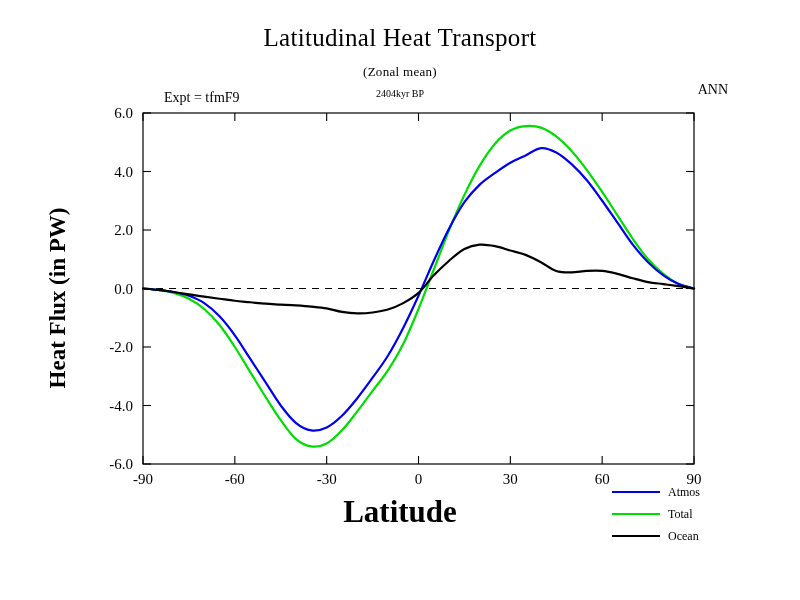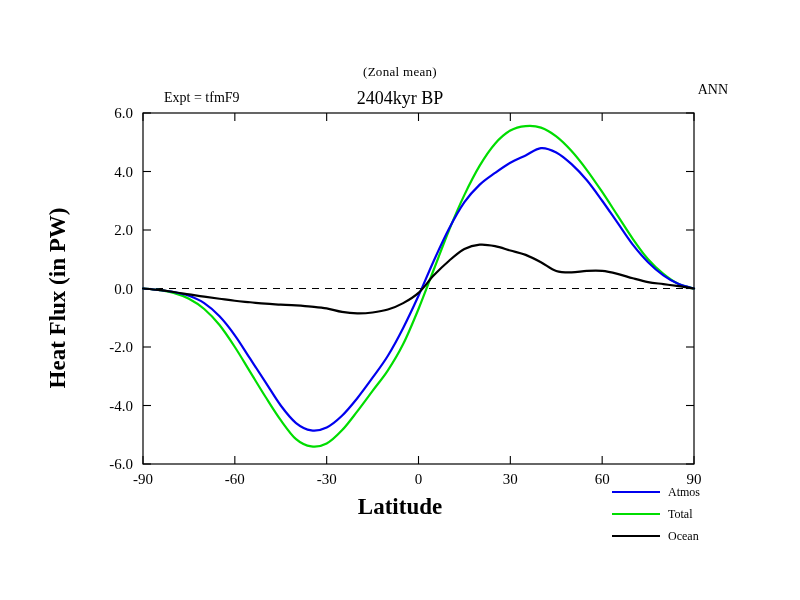--- a/index.html
+++ b/index.html
@@ -31,61 +31,62 @@
   }
   #chart-title { top: 24px; }
   #chart-subtitle { top: 64px; font-size: 13px; }
 
   .corner-label {
     position: absolute;
     font-size: 14px;
   }
   #expt-label { left: 140px; top: 90px; margin-left: 24px; }
   #period-label {
-    left: 0; width: 800px; text-align: center; top: 88px; font-size: 18px;
+    left: 0; width: 800px; text-align: center; top: 88px; font-size: 10px;
   }
   #ann-label { right: 72px; top: 82px; }
 
   #ylabel {
     position: absolute;
     left: -62px;
     top: 285px;
     width: 240px;
     text-align: center;
     transform: rotate(-90deg);
     transform-origin: center center;
     font-size: 23px;
     font-weight: bold;
   }
   #xlabel {
     position: absolute;
     left: 0;
     width: 800px;
     top: 494px;
     text-align: center;
-    font-size: 23px;
+    font-size: 31px;
     font-weight: bold;
   }
   svg { position: absolute; left: 0; top: 0; }
   .tick-text {
     font-family: "Liberation Serif", serif;
     font-size: 15px;
     fill: #000000;
   }
   .legend-text {
     font-family: "Liberation Serif", serif;
     font-size: 12px;
     fill: #000000;
   }
 </style>
 </head>
 <body>
 
 <div id="chart-root">
 
+  <div class="title" id="chart-title">Latitudinal Heat Transport</div>
   <div class="title" id="chart-subtitle">(Zonal mean)</div>
 
   <div class="corner-label" id="expt-label">Expt = tfmF9</div>
   <div class="corner-label" id="period-label">2404kyr BP</div>
   <div class="corner-label" id="ann-label">ANN</div>
 
   <div id="ylabel">Heat Flux (in PW)</div>
   <div id="xlabel">Latitude</div>
 
   <svg id="plot-svg" width="800" height="600">

